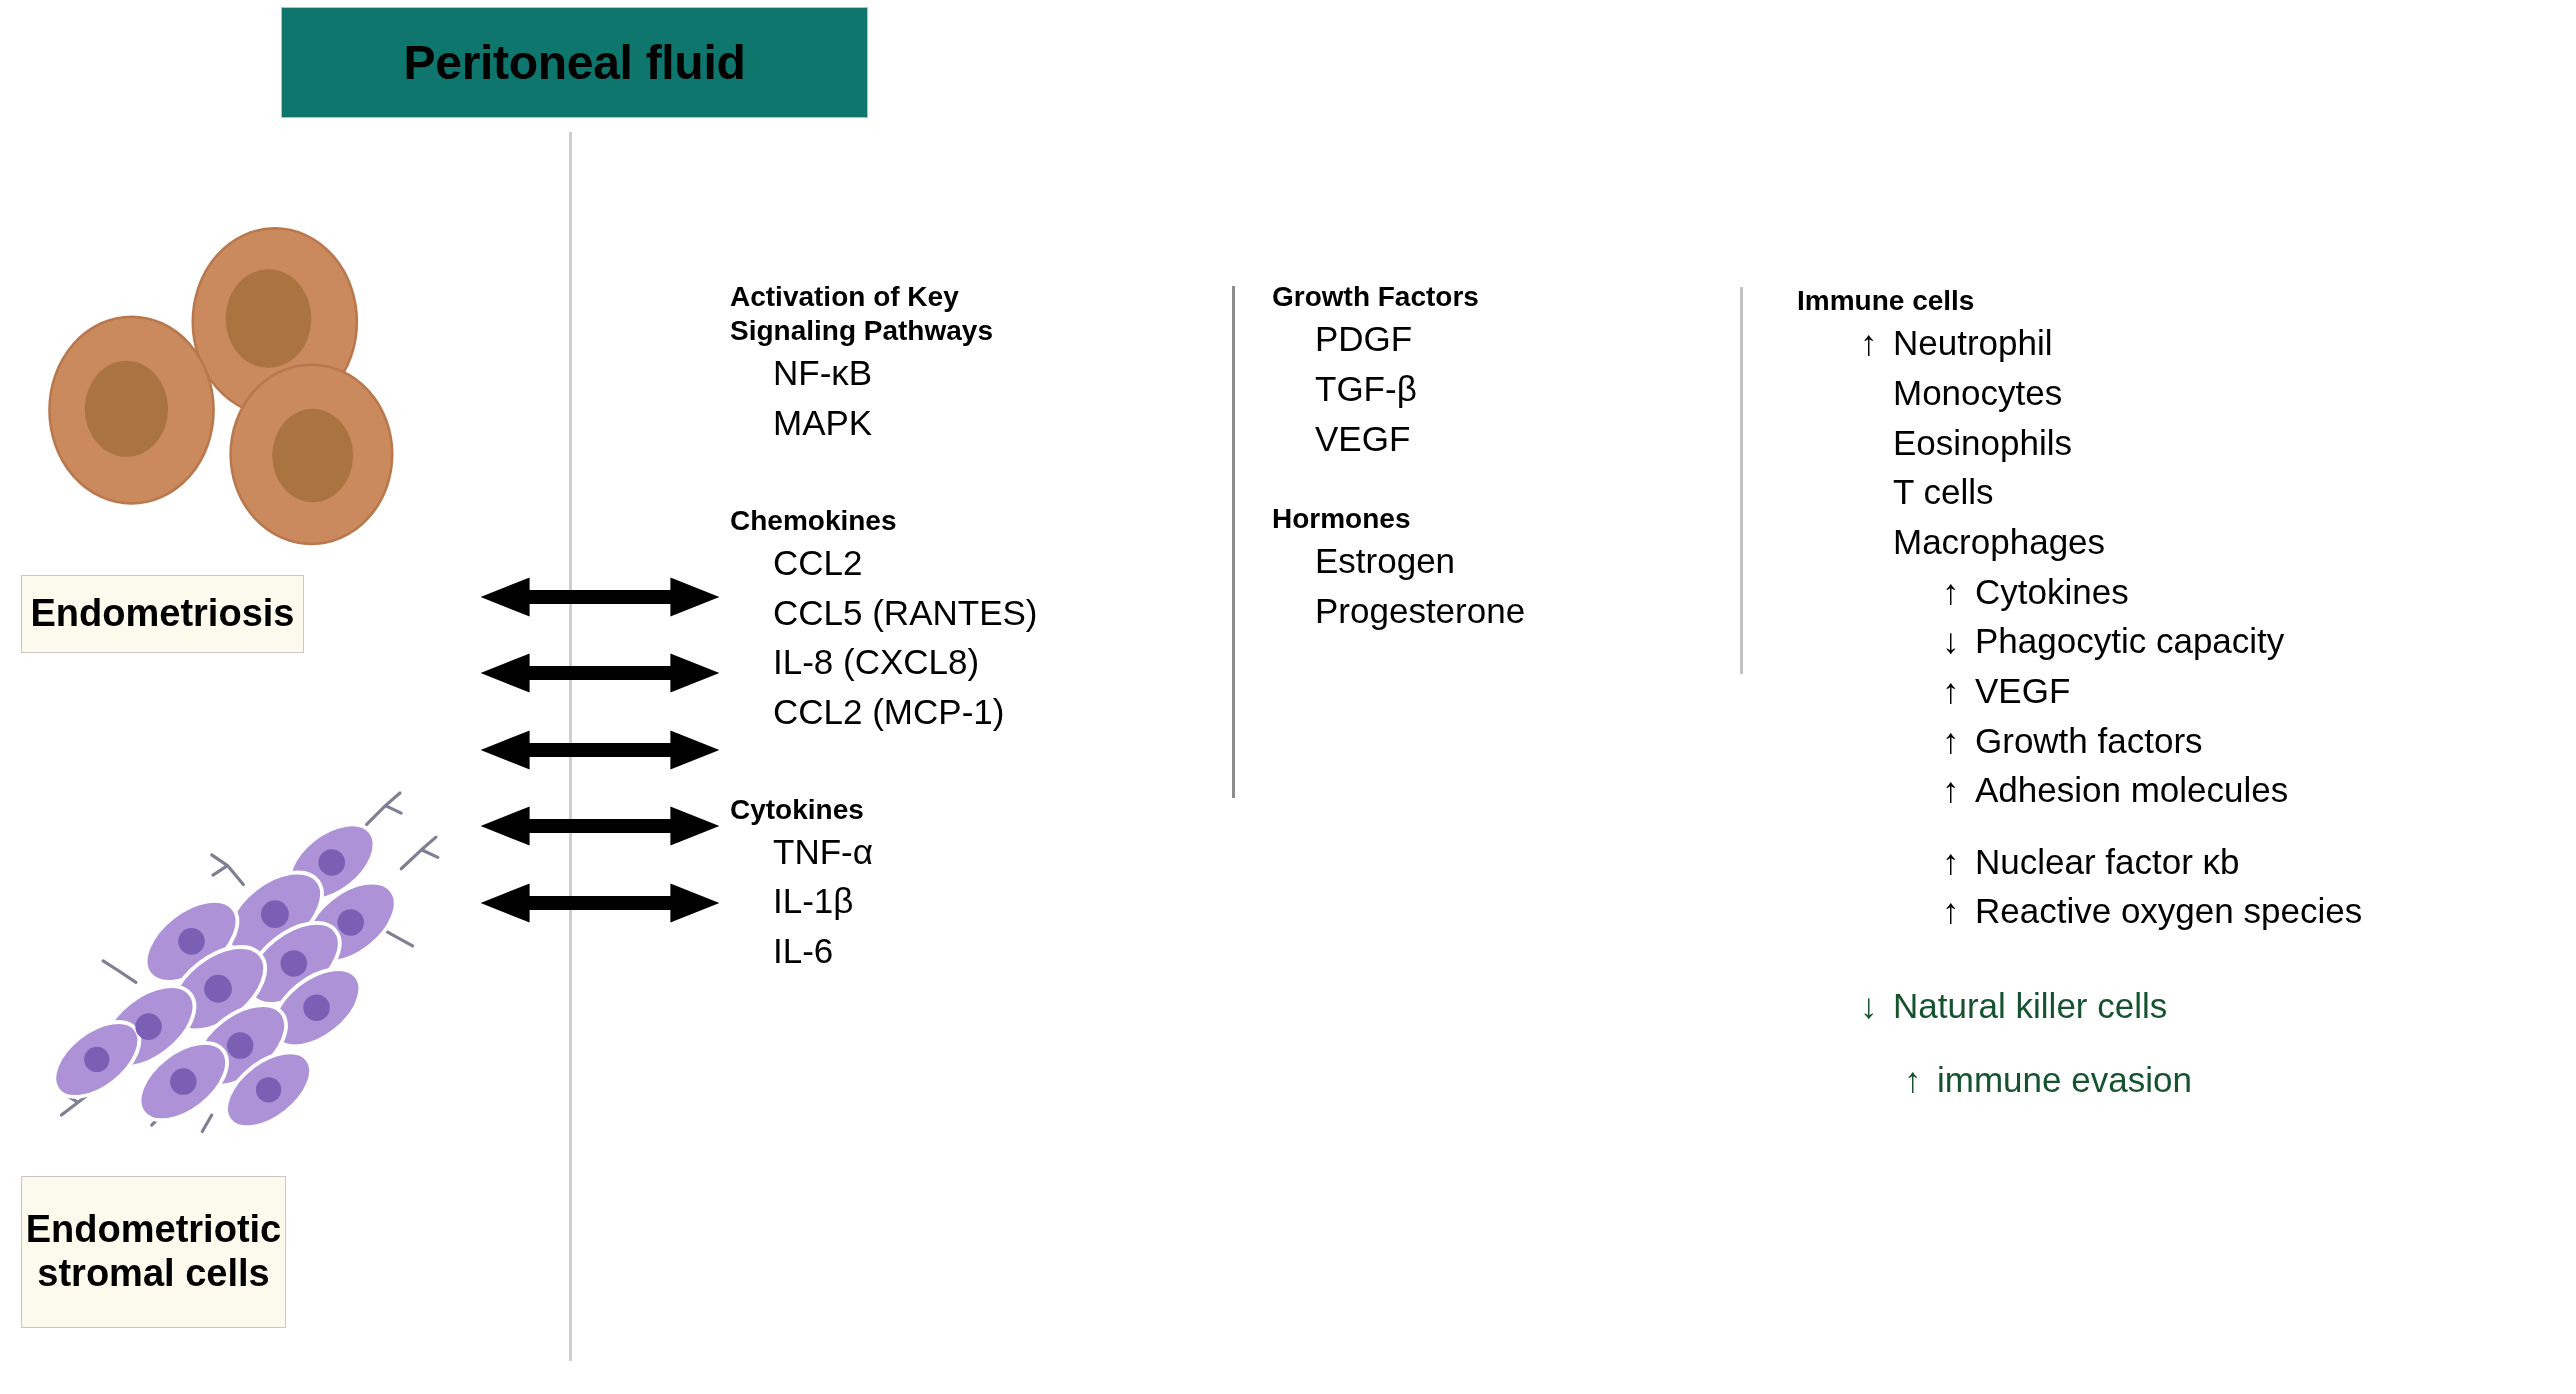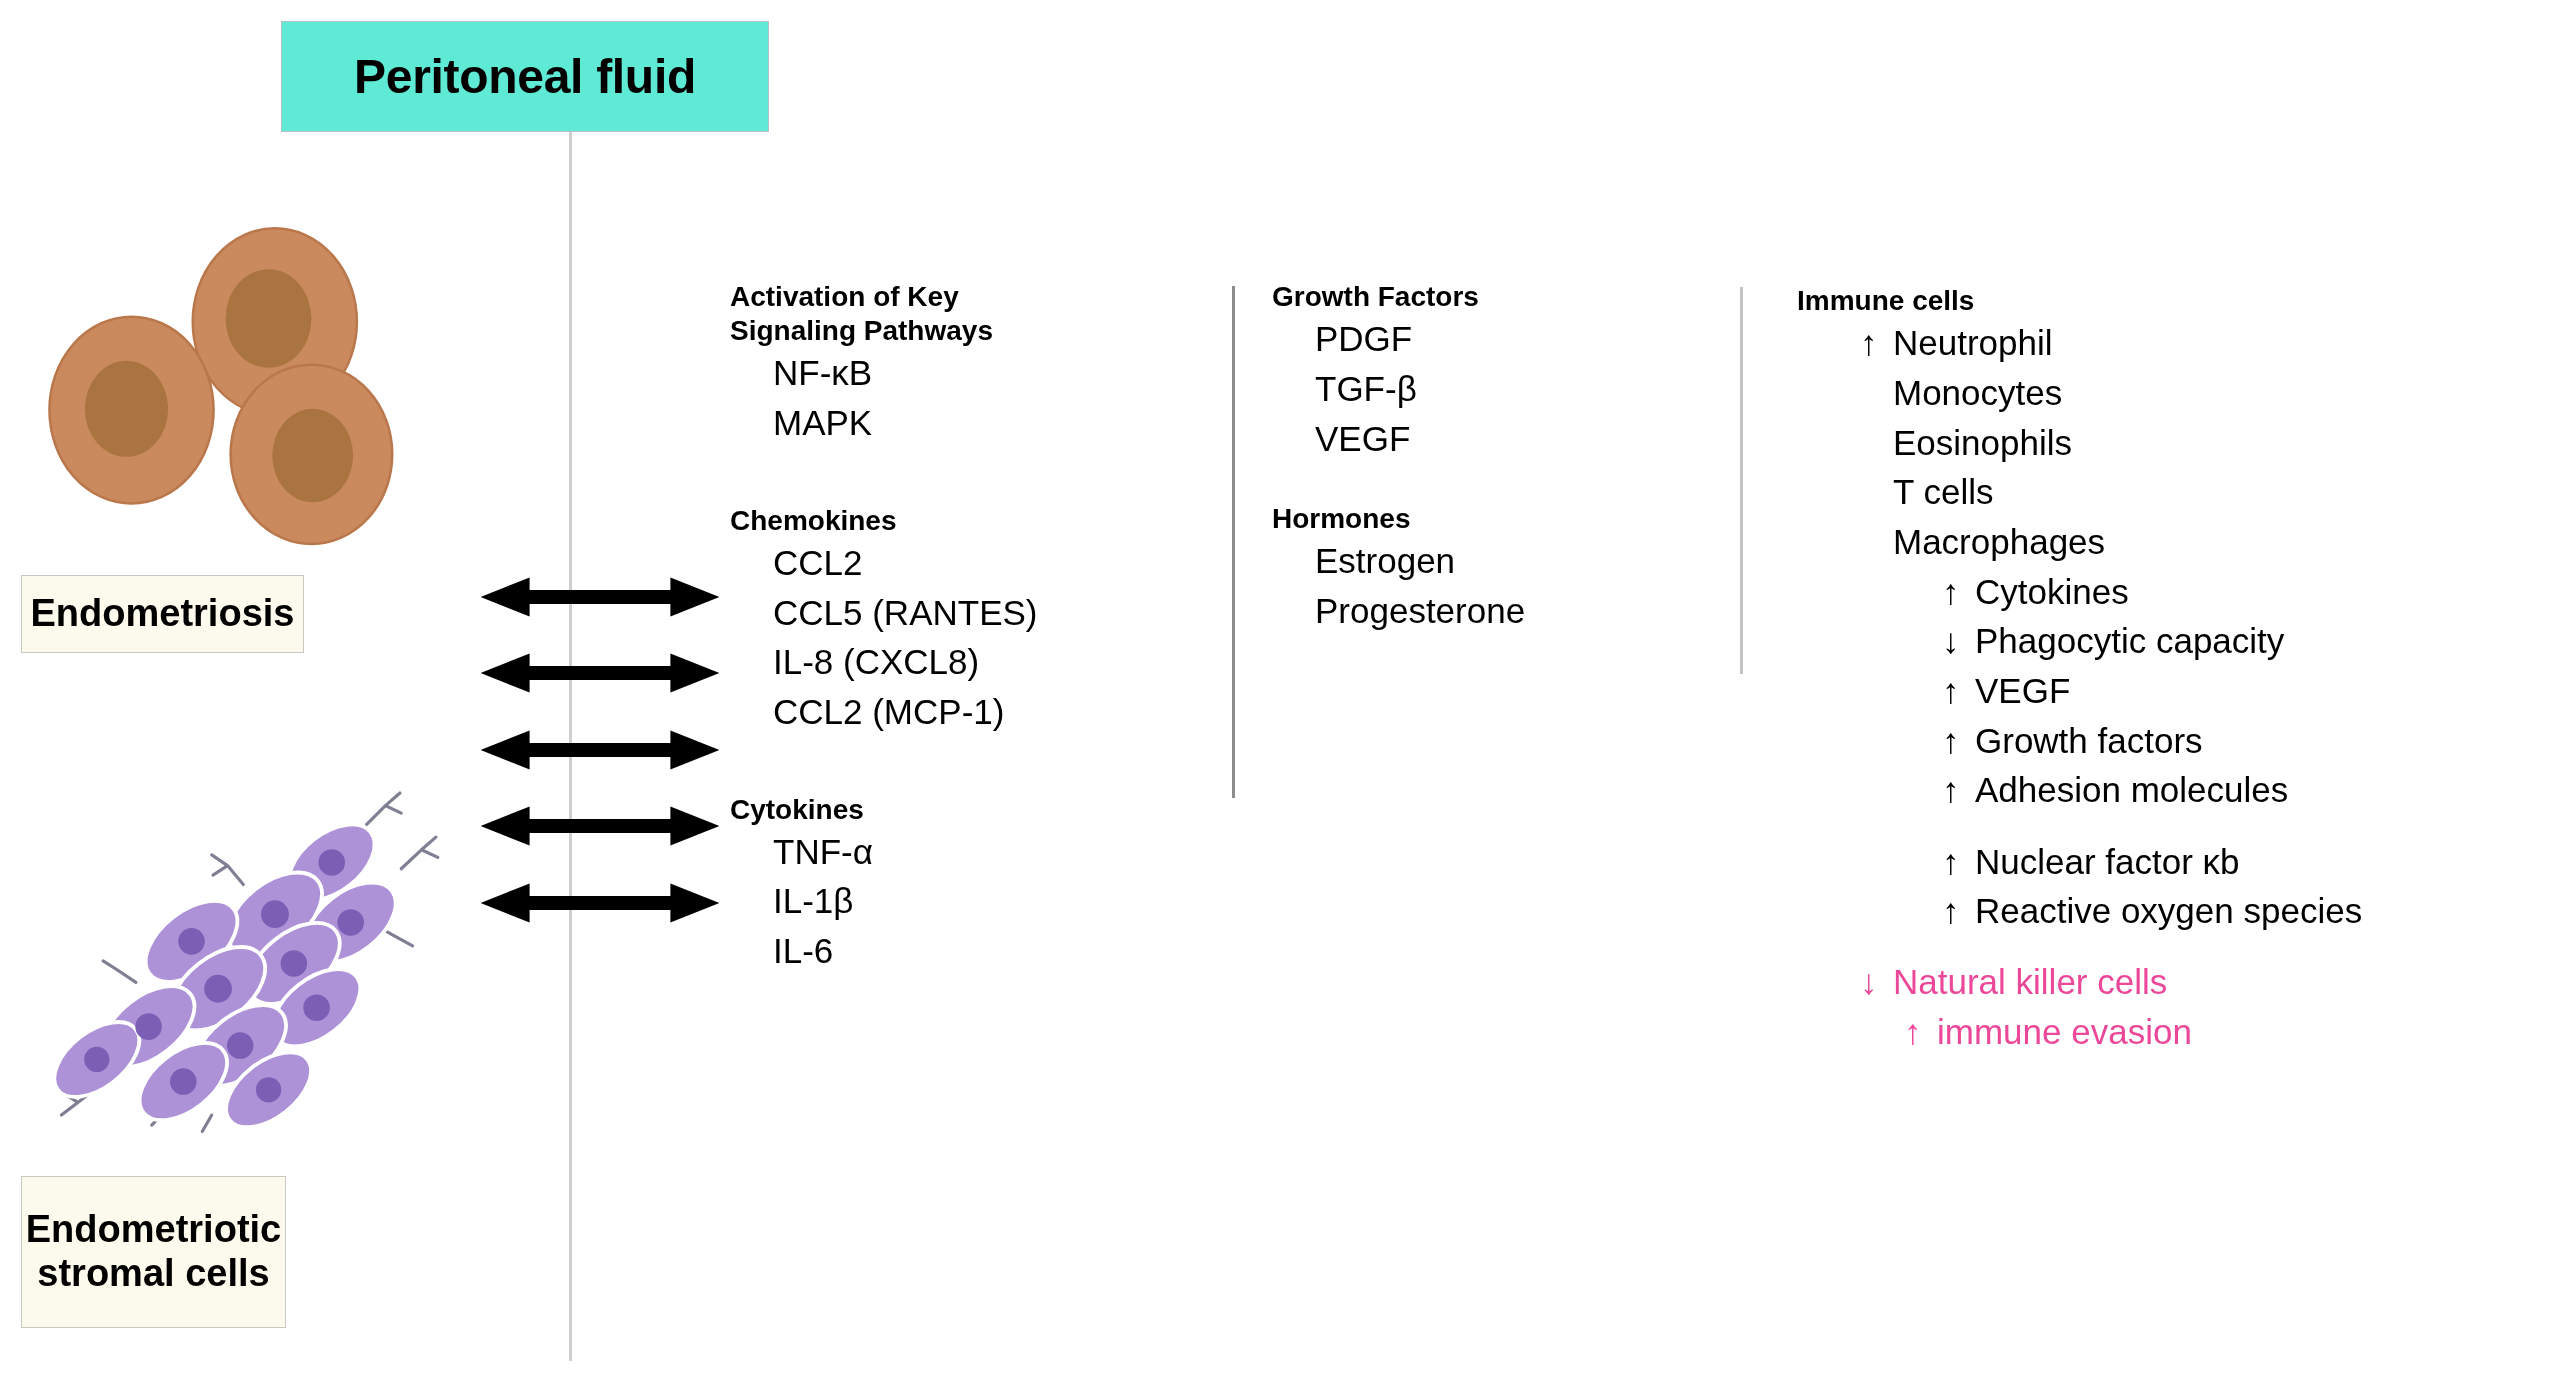--- a/index.html
+++ b/index.html
@@ -16,24 +16,24 @@
     width: 2576px;
     height: 1395px;
     background: #ffffff;
     overflow: hidden;
   }
 
   
   .peritoneal-box {
     position: absolute;
     left: 281px;
-    top: 21px;
-    width: 488px;
+    top: 7px;
+    width: 587px;
     height: 111px;
-    background: #5eead4;
+    background: #0f766e;
     border: 1.9px solid #b6bfcd;
     box-sizing: border-box;
     display: flex;
     align-items: center;
     justify-content: center;
   }
   .peritoneal-box .txt {
     font-size: 48px;
     font-weight: bold;
     letter-spacing: -0.3px;
@@ -111,21 +111,21 @@
     line-height: 1.42;
     color: #000;
     white-space: nowrap;
   }
   .indent-1 { padding-left: 43px; }
   .indent-3 { padding-left: 107px; }
   .indent-4 { padding-left: 63px; }
   .indent-5 { padding-left: 145px; }
 
   .arrow-g { display: inline-block; width: 33px; }
-  .red { color: #ec4899; }
+  .red { color: #14532d; margin-top: 24px; }
 
   .gap-s { height: 21.5px; }
   .gap-m { height: 39px; }
   .gap-l { height: 56px; }
 </style>
 </head>
 <body>
 
 <div id="canvas">
 

